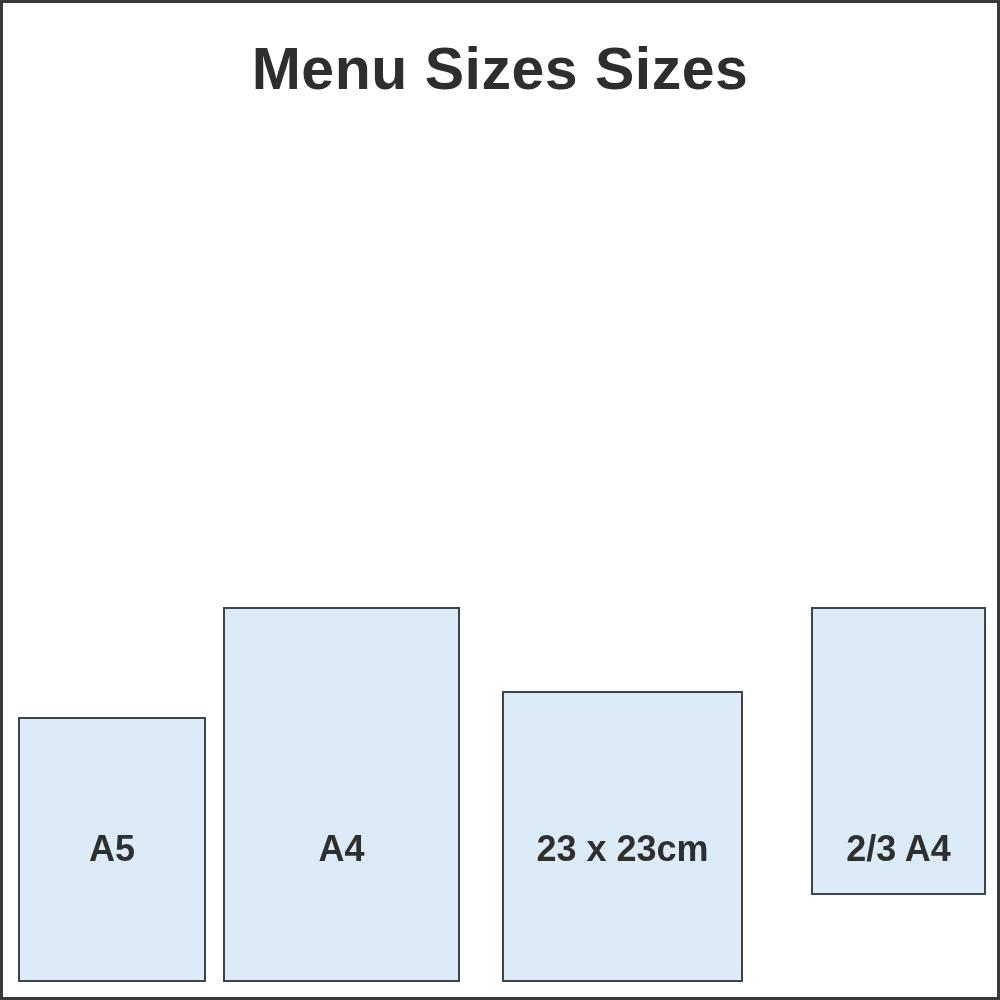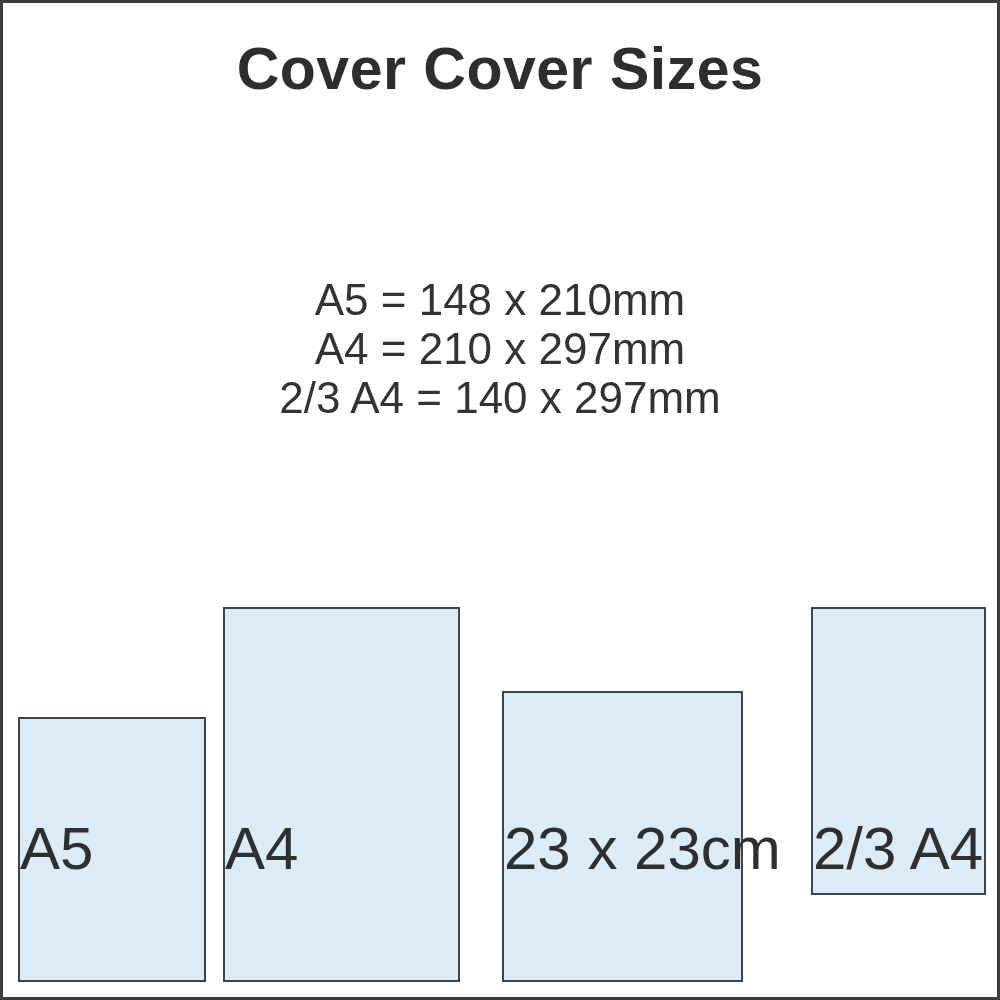--- a/index.html
+++ b/index.html
@@ -44,48 +44,45 @@
   .panel {
     position: absolute;
     box-sizing: border-box;
     background: #dbecf8;
     border: 2px solid #3d444b;
   }
   .panel-label {
     position: absolute;
     left: 0;
     right: 0;
-    font-size: 60px;
+    text-align: center;
+    font-size: 36px;
     line-height: 52px;
     color: #2f2f2f;
     white-space: nowrap;
+    font-weight: bold;
   }
   
   .panel-a5      { left: 15px;  top: 714px; width: 188px; height: 265px; }
   .panel-a4      { left: 220px; top: 604px; width: 237px; height: 375px; }
   .panel-square  { left: 499px; top: 688px; width: 241px; height: 291px; }
   .panel-twothird{ left: 808px; top: 604px; width: 175px; height: 288px; }
   
   .panel-a5       .panel-label { top: 104px; }
   .panel-a4       .panel-label { top: 214px; }
   .panel-square   .panel-label { top: 130px; }
   .panel-twothird .panel-label { top: 214px; }
 </style>
 </head>
 <body>
 
 <div class="canvas">
 
-  <h1 class="title">Cover Cover Sizes</h1>
+  <h1 class="title">Menu Sizes Sizes</h1>
 
-  <div class="specs">
-    <div class="spec-line">A5 = 148 x 210mm</div>
-    <div class="spec-line">A4 = 210 x 297mm</div>
-    <div class="spec-line">2/3 A4 = 140 x 297mm</div>
-  </div>
 
   <div class="panel panel-a5">
     <span class="panel-label">A5</span>
   </div>
 
   <div class="panel panel-a4">
     <span class="panel-label">A4</span>
   </div>
 
   <div class="panel panel-square">

